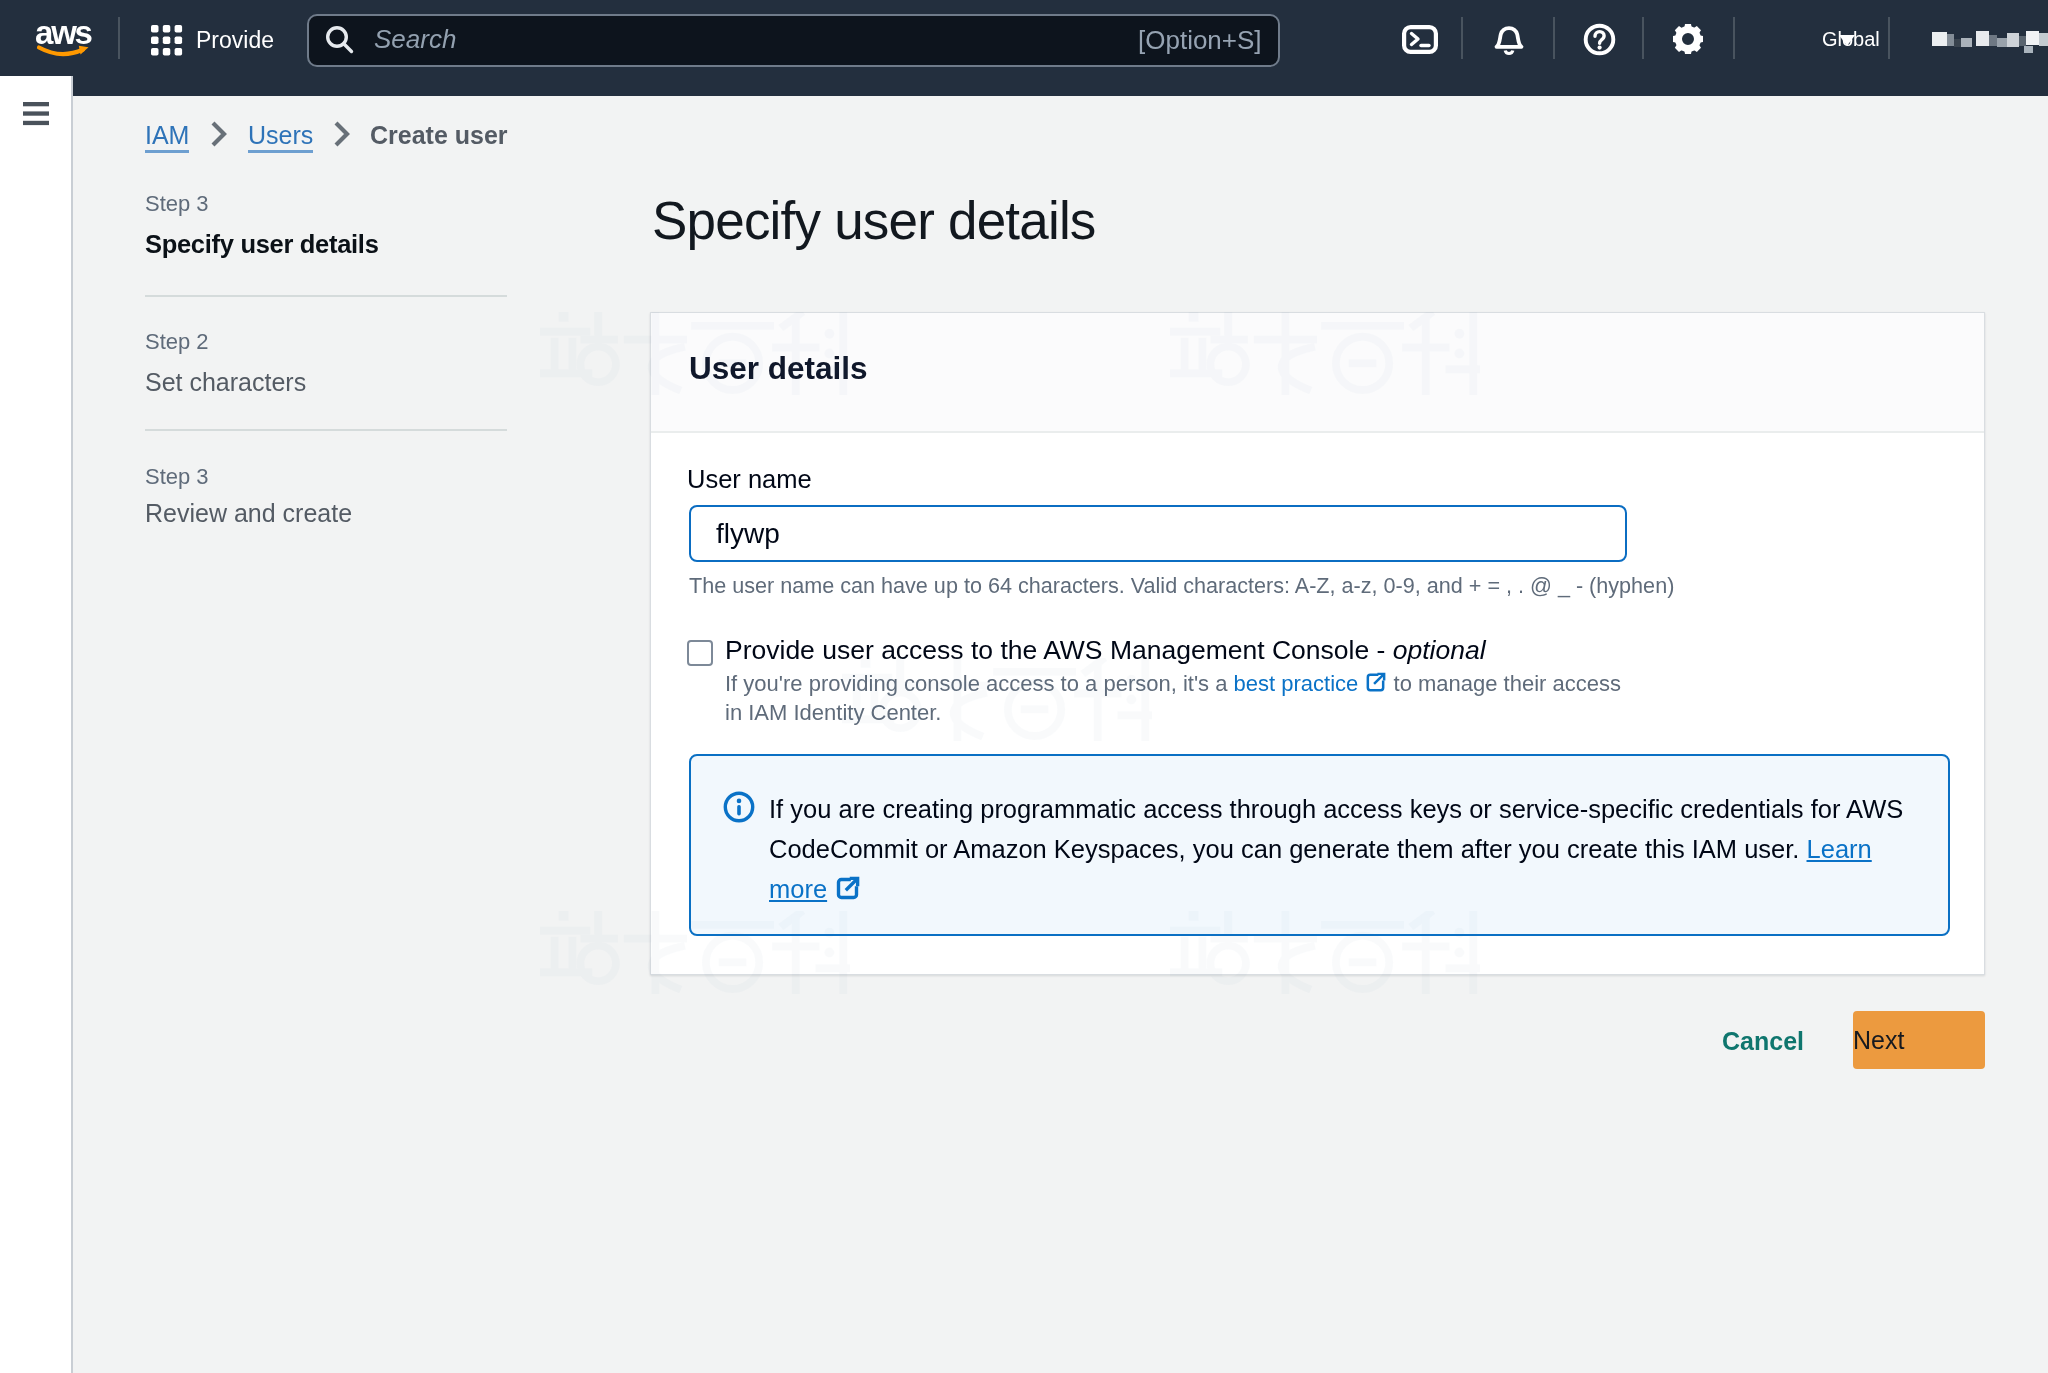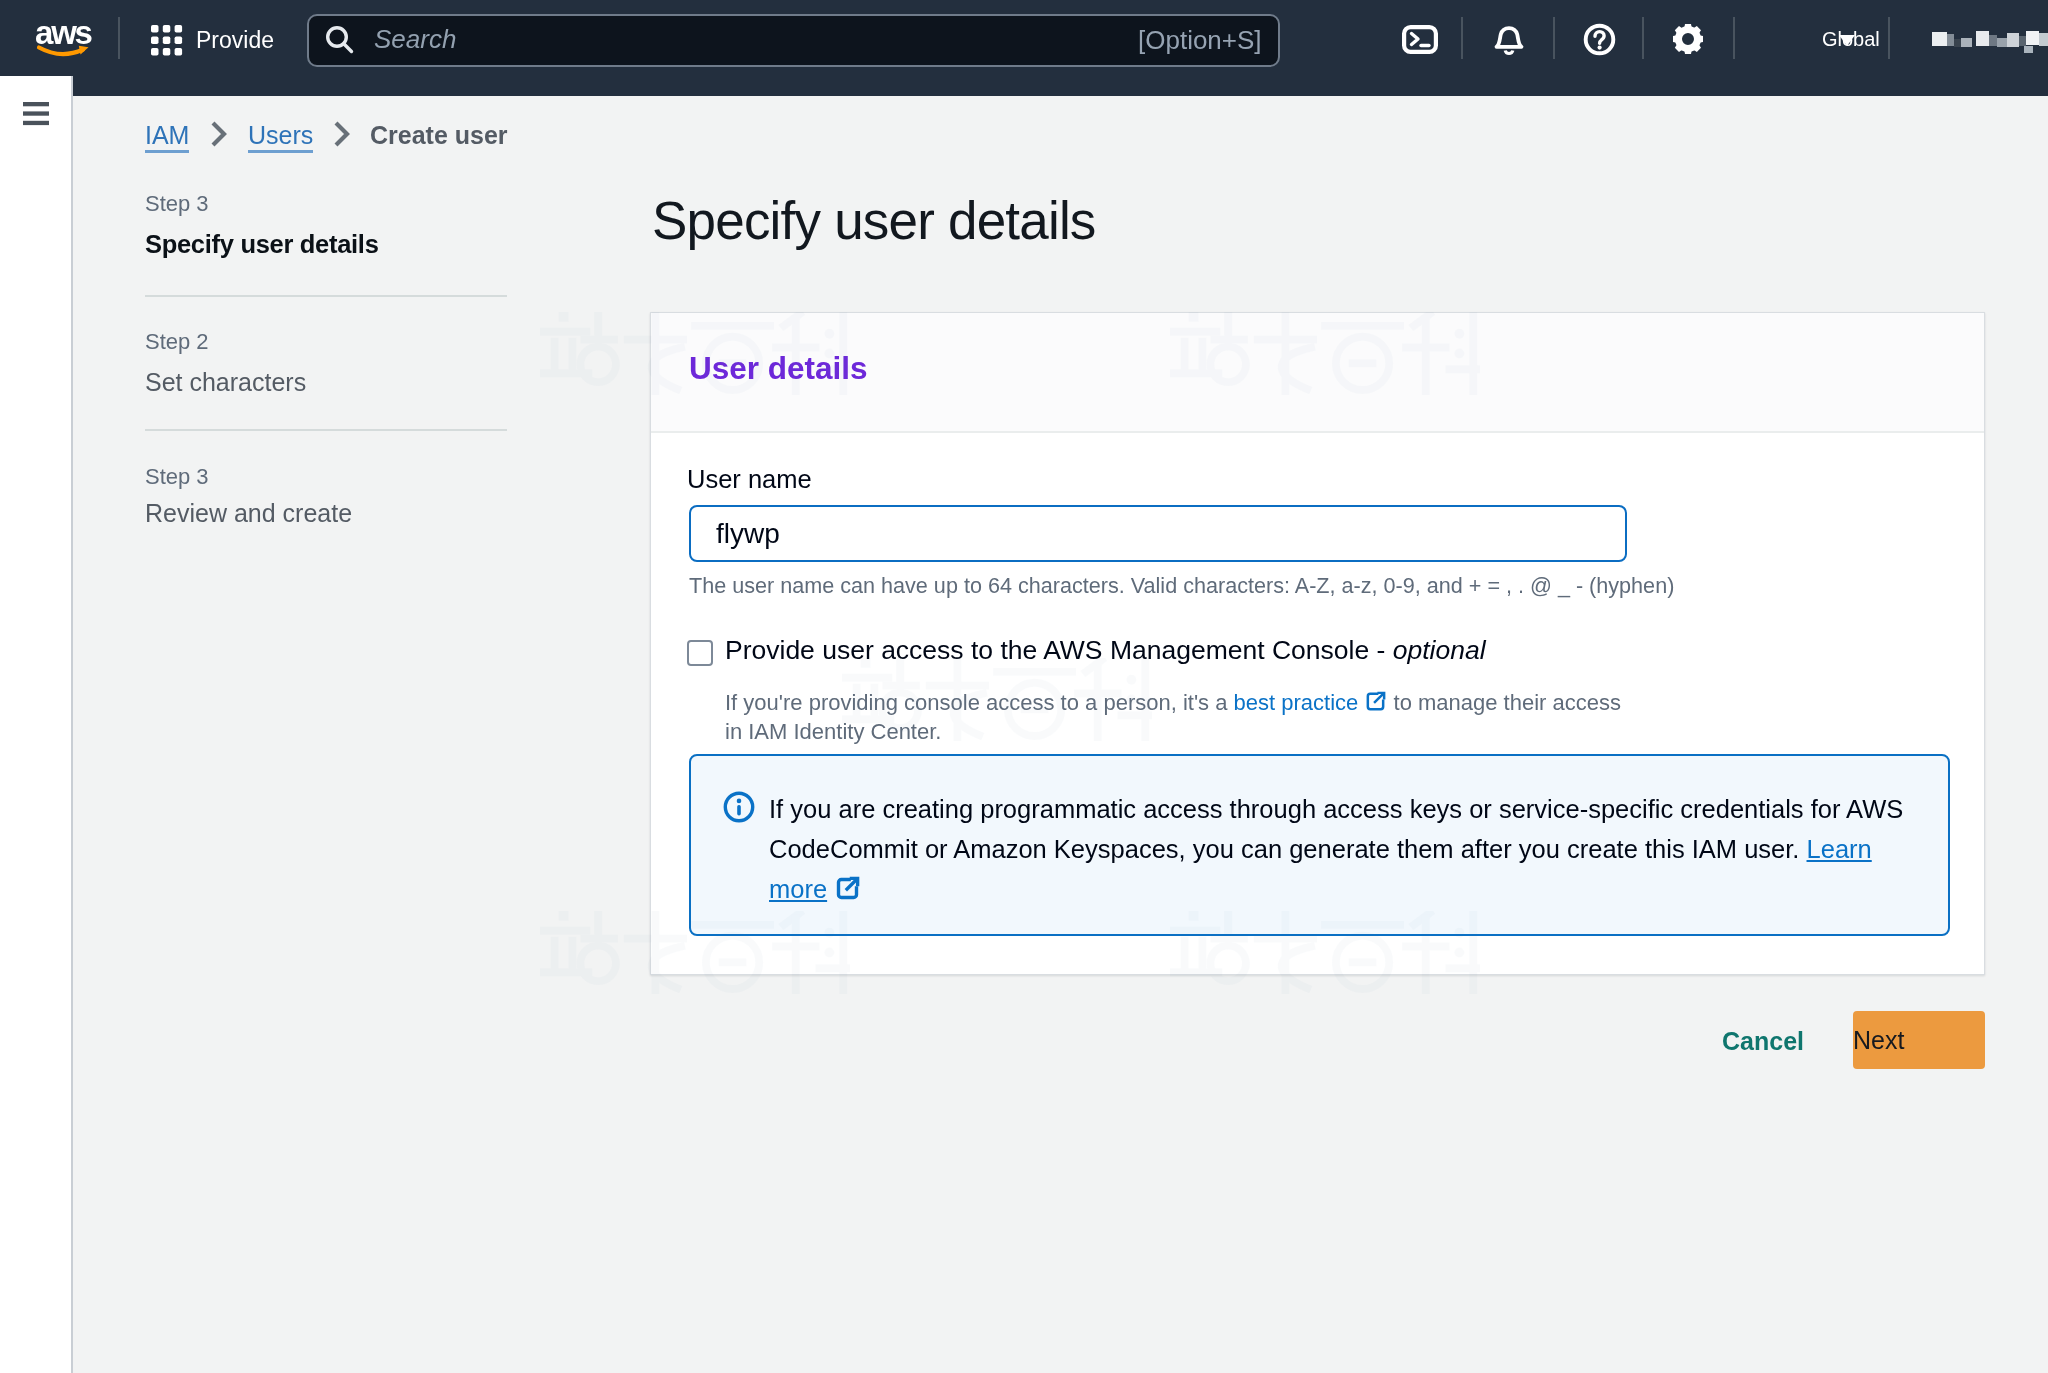--- a/index.html
+++ b/index.html
@@ -129,27 +129,27 @@
 <div class="abs" id="step2" style="left:145px;top:325px;font-size:22px;line-height:34px;color:#5f6b7a">Step 2</div>
 <div class="abs" id="step2t" style="left:145px;top:364px;font-size:25px;line-height:37px;color:#545b64">Set characters</div>
 <div class="abs" style="left:145px;top:429px;width:362px;height:2px;background:#d5dbdb"></div>
 <div class="abs" id="step3" style="left:145px;top:460px;font-size:22px;line-height:34px;color:#5f6b7a">Step 3</div>
 <div class="abs" id="step3t" style="left:145px;top:495px;font-size:25px;line-height:37px;color:#545b64">Review and create</div>
 
 <div class="abs" id="h1" style="left:652px;top:190px;font-size:53px;line-height:62px;letter-spacing:-0.8px;color:#12181f;font-weight:400">Specify user details</div>
 
 <div class="abs" id="card" style="left:650px;top:312px;width:1335px;height:663px;background:#ffffff;border:1px solid #d9dde1;box-shadow:0 1px 2px rgba(0,28,36,.12)">
   <div class="abs" style="left:0;top:0;width:1333px;height:120px;background:#fbfbfc;border-bottom:2px solid #eaeded"></div>
-  <div class="abs" id="cardTitle" style="left:38px;top:34px;font-size:31.5px;line-height:42px;font-weight:700;color:#6d28d9">User details</div>
+  <div class="abs" id="cardTitle" style="left:38px;top:34px;font-size:31.5px;line-height:42px;font-weight:700;color:#0f172a">User details</div>
   <div class="abs" id="unLabel" style="left:36px;top:149px;font-size:25.5px;line-height:34px;color:#000716">User name</div>
   <div class="abs" id="unInput" style="left:38px;top:192px;width:938px;height:57px;background:#fff;border:2px solid #0b6dc2;border-radius:8px;font-size:28px;line-height:53px;color:#000716;padding-left:25px">flywp</div>
   <div class="abs" id="unHelp" style="left:38px;top:258px;font-size:21.6px;line-height:30px;color:#5f6b7a">The user name can have up to 64 characters. Valid characters: A-Z, a-z, 0-9, and + = , . @ _ - (hyphen)</div>
   <div class="abs" id="cbox" style="left:36px;top:327px;width:26px;height:26px;border:2px solid #7d8998;border-radius:4px;background:#fff"></div>
   <div class="abs" id="cbLabel" style="left:74px;top:320px;font-size:26.5px;line-height:34px;color:#000716">Provide user access to the AWS Management Console - <i>optional</i></div>
-  <div class="abs" id="cbSub" style="left:74px;top:376px;font-size:22px;line-height:28.5px;color:#5f6b7a">If you're providing console access to a person, it's a <span style="color:#0a72c7">best practice</span> <svg style="display:inline-block;vertical-align:-3px" width="23" height="23" viewBox="0 0 24 24">
+  <div class="abs" id="cbSub" style="left:74px;top:357px;font-size:22px;line-height:28.5px;color:#5f6b7a">If you're providing console access to a person, it's a <span style="color:#0a72c7">best practice</span> <svg style="display:inline-block;vertical-align:-3px" width="23" height="23" viewBox="0 0 24 24">
         <path d="M15 4 H6.5 A2.5 2.5 0 0 0 4 6.5 V17.5 A2.5 2.5 0 0 0 6.5 20 H17.5 A2.5 2.5 0 0 0 20 17.5 V10" fill="none" stroke="#0a72c7" stroke-width="2.6"></path>
         <path d="M10.5 13.5 L20.5 3.5" fill="none" stroke="#0a72c7" stroke-width="2.6"></path>
         <path d="M14 3 H21 V10" fill="none" stroke="#0a72c7" stroke-width="2.6"></path>
       </svg> to manage their access<br>in IAM Identity Center.</div>
 
   <div class="abs" id="alert" style="left:38px;top:441px;width:1261px;height:182px;background:#f2f8fd;border:2px solid #0a70c4;border-radius:8px"></div>
   <svg class="abs" style="left:72px;top:478px" width="32" height="32" viewBox="0 0 32 32">
     <circle cx="16" cy="16" r="13.7" fill="none" stroke="#0a72c7" stroke-width="3.4"></circle>
     <circle cx="16" cy="9.9" r="2.3" fill="#0a72c7"></circle>
     <rect x="14.2" y="14" width="3.6" height="10.5" rx="1.7" fill="#0a72c7"></rect>

